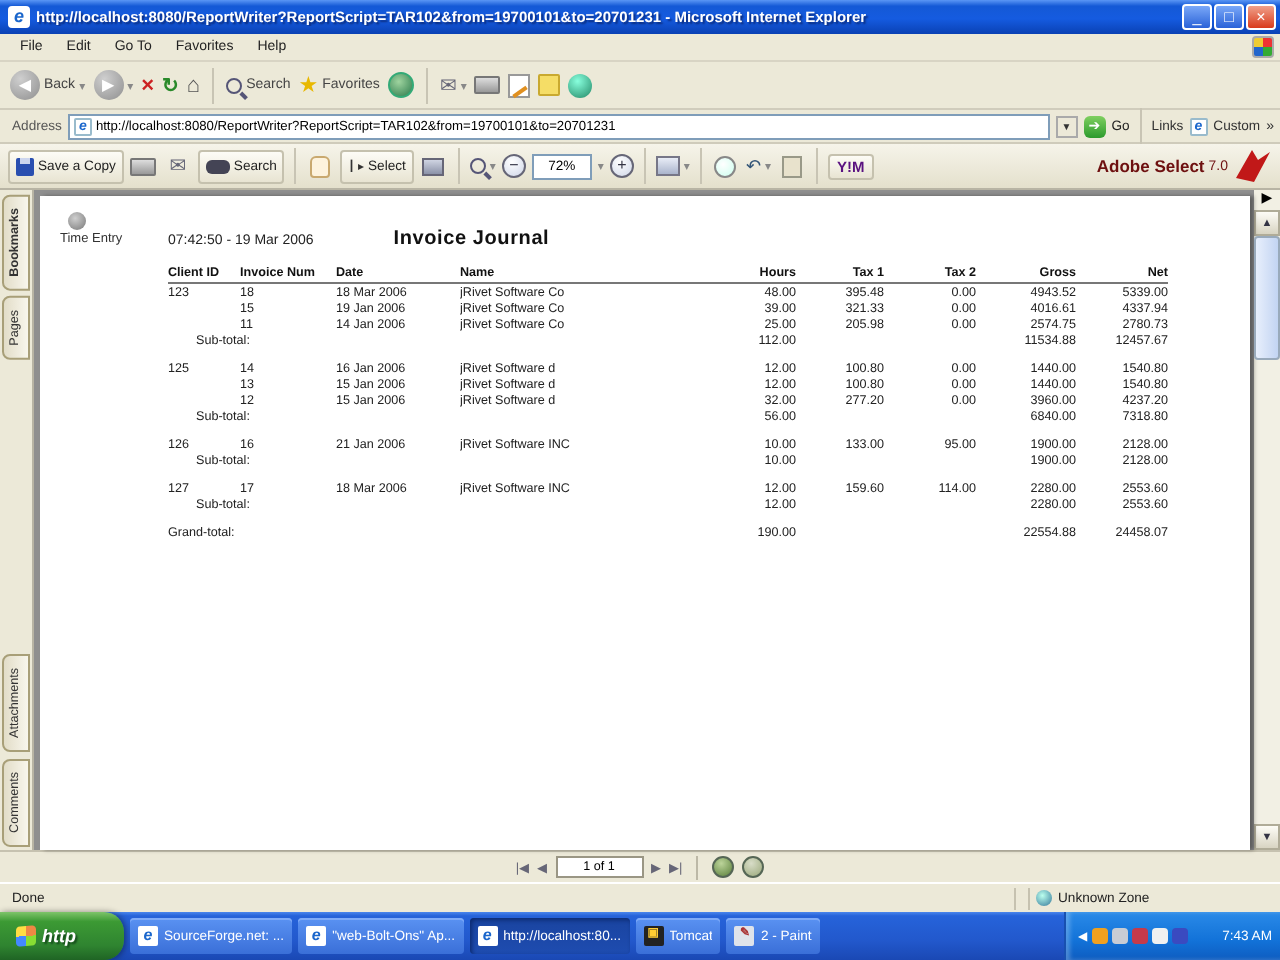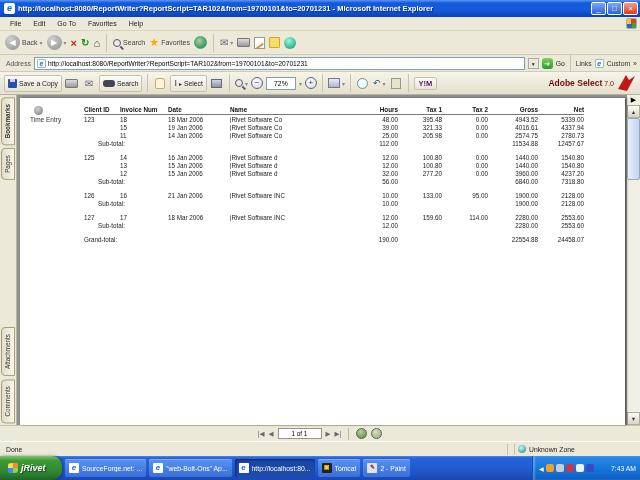--- a/index.html
+++ b/index.html
@@ -339,20 +339,24 @@
       <span class="vtab">Pages</span>
       <span class="tabgap"></span>
       <span class="vtab">Attachments</span>
       <span class="vtab">Comments</span>
     </div>
     <div class="docarea">
       <div class="pdfpage">
         <div class="rpt-logo">
           <div class="logoicon"></div>
           <div class="logotext">Time Entry</div>
+        </div>
+        <div class="rpt-header">
+          <span class="rpt-time">07:42:50 - 19 Mar 2006</span>
+          <span class="rpt-title">Invoice Journal</span>
         </div>
         <table class="rpt">
           <colgroup>
             <col style="width:36px">
               <col style="width:48px">
               <col style="width:62px">
               <col style="width:122px">
             <col style="width:46px">
               <col style="width:44px">
               <col style="width:46px">
@@ -554,21 +558,21 @@
     <span class="statdiv"></span>
     <span class="zonebox">
       <span class="globeic"></span>
       <span>Unknown Zone</span>
     </span>
   </div>
 
   <div class="taskbar">
     <div class="startbtn">
       <span class="startflag"></span>
-      <span class="startlabel">jRivet</span>
+      <span class="startlabel">http</span>
     </div>
     <div class="tbitems">
         <div class="tbitem">
           <span class="tbicon ie">e</span>
           <span class="tblabel">SourceForge.net: ...</span>
         </div>
         <div class="tbitem">
           <span class="tbicon ie">e</span>
           <span class="tblabel">"web-Bolt-Ons" Ap...</span>
         </div>

